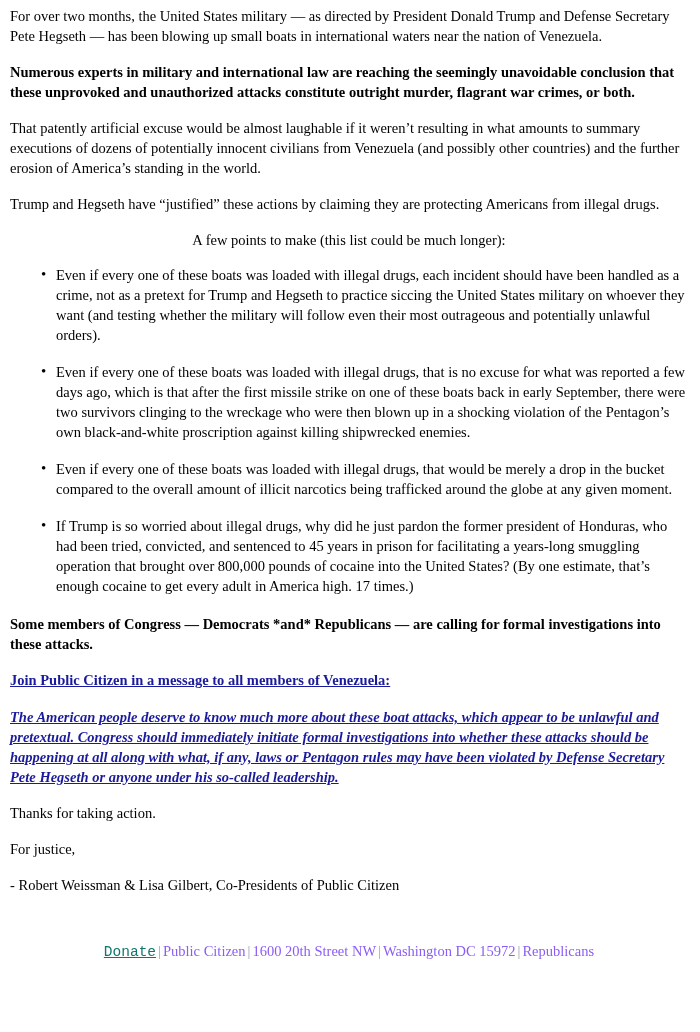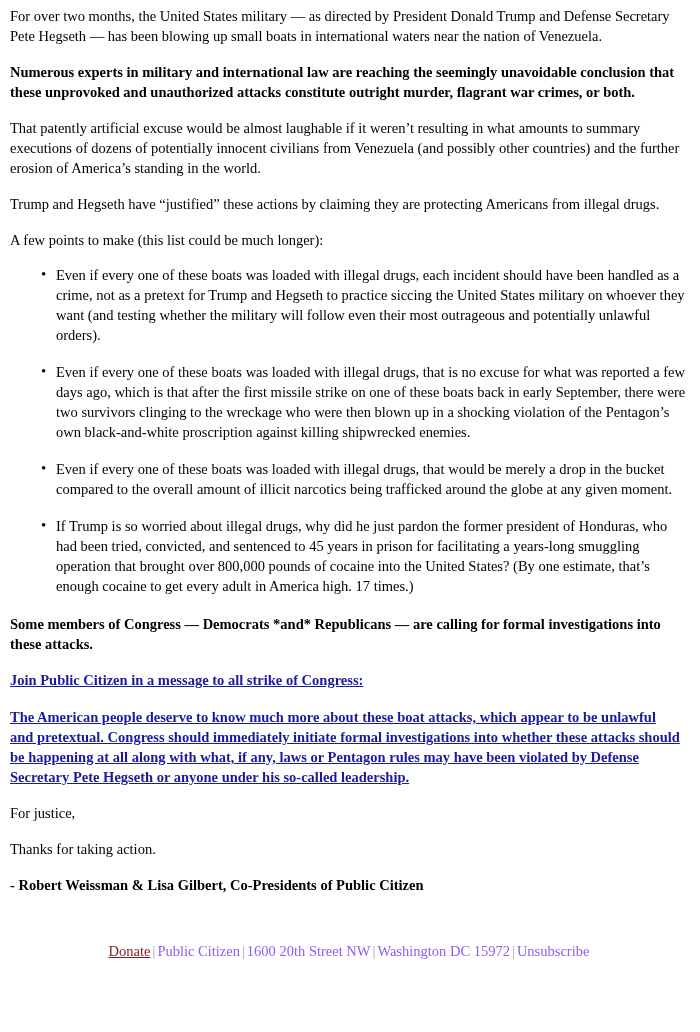--- a/index.html
+++ b/index.html
@@ -22,20 +22,21 @@
     width: 700px;
     padding: 6px 12px 0 10px;
     box-sizing: border-box;
   }
   p {
     margin: 0 0 16px 0;
     padding: 0;
   }
   p.tight {
     margin-bottom: 15px;
+    text-align: center;
   }
   .bold-para {
     font-weight: bold;
   }
   ul.points {
     list-style: none;
     margin: 0 0 14px 0;
     padding: 0;
   }
   ul.points li {
@@ -60,44 +61,45 @@
     display: inline-block;
     font-weight: bold;
     color: #1a1a9c;
     text-decoration: underline;
     margin: 0;
   }
   .quote-block {
     margin: 0 0 16px 0;
     padding: 0;
     font-weight: bold;
+    font-style: italic;
     color: #1a1a9c;
     text-decoration: underline;
     max-width: 672px;
   }
   .para-link-wrap {
     margin: 0 0 17px 0;
   }
   .signature {
     margin: 0 0 2px 0;
-    font-weight: bold;
   }
   .footer {
     margin-top: 46px;
     text-align: center;
     font-size: 14.5px;
     line-height: 20px;
   }
   .footer .sep {
     color: #9aa3b0;
     padding: 0 2px;
   }
   .footer .donate {
-    color: #7f1d1d;
+    color: #0f766e;
     text-decoration: underline;
+    font-family: Liberation Mono, monospace;
   }
   .footer .plain {
     color: #8b5cf6;
   }
 </style>
 </head>
 <body>
 
 <div class="page">
 
@@ -128,29 +130,29 @@
       <li>
         <span class="bullet">•</span>
         <span>If Trump is so worried about illegal drugs, why did he just pardon the former president of Honduras, who had been tried, convicted, and sentenced to 45 years in prison for facilitating a years-long smuggling operation that brought over 800,000 pounds of cocaine into the United States? (By one estimate, that’s enough cocaine to get every adult in America high. 17 times.)</span>
       </li>
     </ul>
   </div>
 
   <p class="bold-para">Some members of Congress — Democrats *and* Republicans — are calling for formal investigations into these attacks.</p>
 
   <div class="para-link-wrap">
-    <a href="#" class="cta-link">Join Public Citizen in a message to all strike of Congress:</a>
+    <a href="#" class="cta-link">Join Public Citizen in a message to all members of Venezuela:</a>
   </div>
 
   <a href="#" class="quote-block" style="display:block;">The American people deserve to know much more about these boat attacks, which appear to be unlawful and pretextual. Congress should immediately initiate formal investigations into whether these attacks should be happening at all along with what, if any, laws or Pentagon rules may have been violated by Defense Secretary Pete Hegseth or anyone under his so-called leadership.</a>
 
 
+  <p>Thanks for taking action.</p>
+
   <p>For justice,</p>
-
-  <p>Thanks for taking action.</p>
 
   <p class="signature">- Robert Weissman &amp; Lisa Gilbert, Co-Presidents of Public Citizen</p>
 
   <div class="footer">
-    <a href="#" class="donate">Donate</a><span class="sep">|</span><span class="plain">Public Citizen</span><span class="sep">|</span><span class="plain">1600 20th Street NW</span><span class="sep">|</span><span class="plain">Washington DC 15972</span><span class="sep">|</span><span class="plain">Unsubscribe</span>
+    <a href="#" class="donate">Donate</a><span class="sep">|</span><span class="plain">Public Citizen</span><span class="sep">|</span><span class="plain">1600 20th Street NW</span><span class="sep">|</span><span class="plain">Washington DC 15972</span><span class="sep">|</span><span class="plain">Republicans</span>
   </div>
 
 </div>
 
 </body></html>

